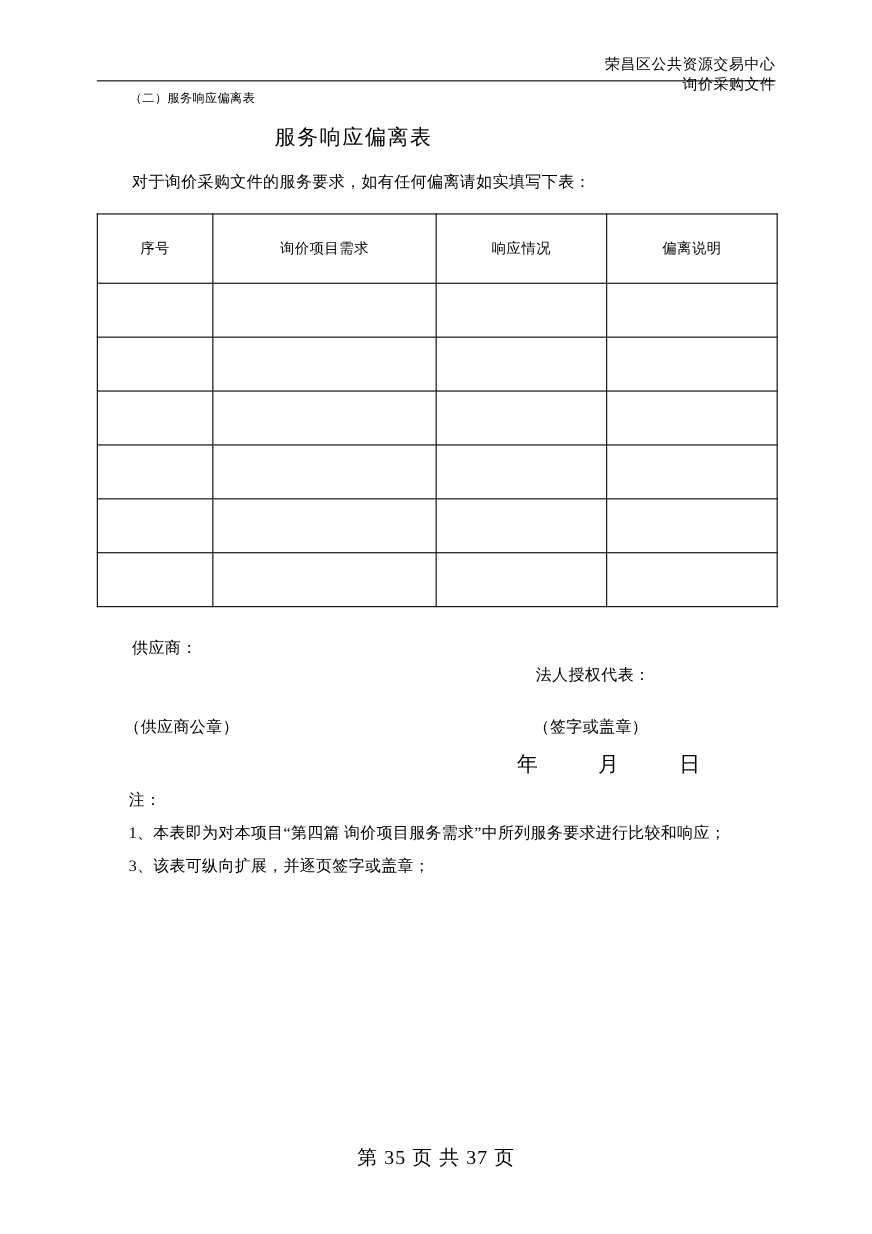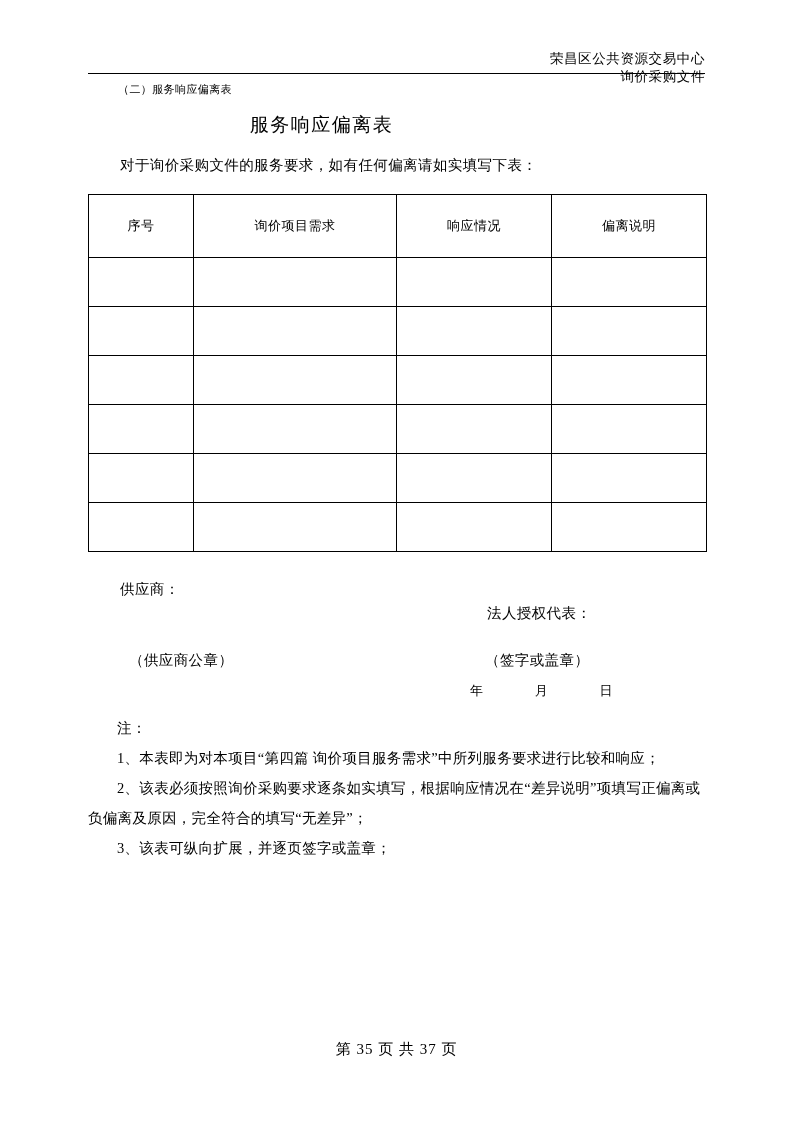--- a/index.html
+++ b/index.html
@@ -101,28 +101,28 @@
   .sig-row .right { position: absolute; left: 367px; top: 0; margin-top: 24px; }
 
   .seal-row {
     position: absolute;
     left: 113px;
     top: 651px;
     width: 600px;
     font-size: 14.5px;
     letter-spacing: 0.4px;
   }
-  .seal-row .left { position: absolute; left: 16px; top: 0; }
+  .seal-row .left { position: absolute; left: 0; top: 0; }
   .seal-row .right { position: absolute; left: 372px; top: 0; text-align: center; }
 
   .date-row {
     position: absolute;
     left: 470px;
     top: 682px;
-    font-size: 13px;
+    font-size: 19px;
     letter-spacing: 0.4px;
   }
   .date-row span { display: inline-block; }
   .date-gap { width: 44px; }
 
   
   .notes {
     position: absolute;
     left: 88px;
     top: 713px;
@@ -135,21 +135,21 @@
   .notes p { margin: 0; }
   .notes .indent { text-indent: 2em; }
 
   
   .footer {
     position: absolute;
     left: 0;
     top: 1040px;
     width: 793px;
     text-align: center;
-    font-size: 15px;
+    font-size: 18px;
     letter-spacing: 1px;
   }
 </style>
 </head>
 <body>
 
 <div class="page">
 
   <div class="header">
     <span>荣昌区公共资源交易中心</span>
@@ -232,19 +232,18 @@
     <span>年</span>
     <span class="date-gap"></span>
     <span>月</span>
     <span class="date-gap"></span>
     <span>日</span>
   </div>
 
   <div class="notes">
     <p class="note-head">注：</p>
     <p class="indent">1、本表即为对本项目“第四篇 询价项目服务需求”中所列服务要求进行比较和响应；</p>
-    <p class="indent">2、该表必须按照询价采购要求逐条如实填写，根据响应情况在“差异说明”项填写正偏离或负偏离及原因，完全符合的填写“无差异”；</p>
     <p class="indent">3、该表可纵向扩展，并逐页签字或盖章；</p>
   </div>
 
   <div class="footer">第 35 页 共 37 页</div>
 
 </div>
 
 </body></html>

